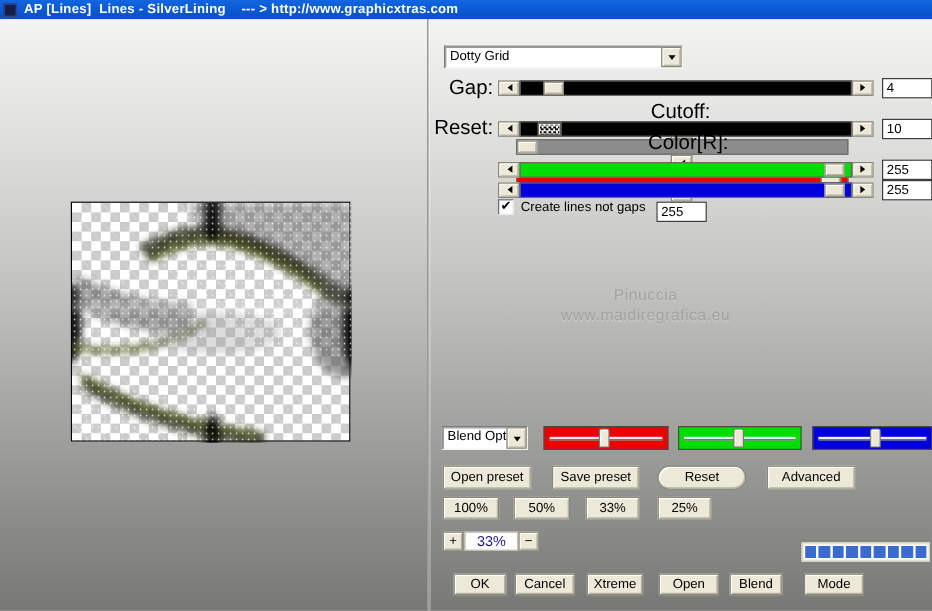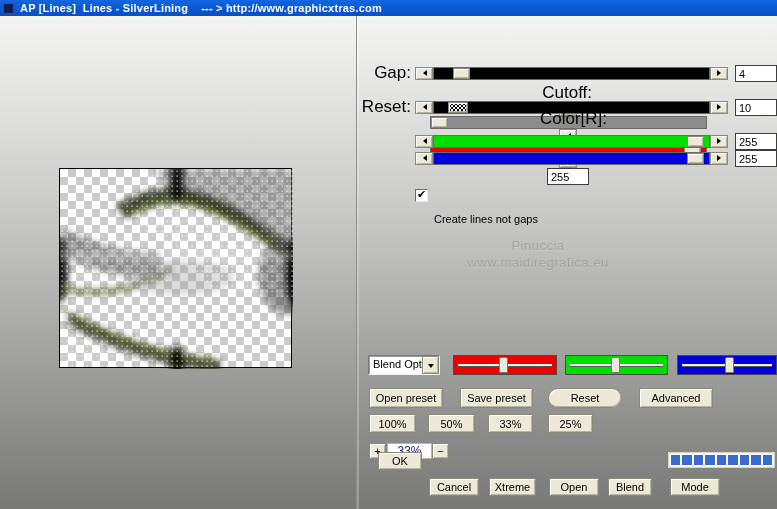--- a/index.html
+++ b/index.html
@@ -35,21 +35,21 @@
   .tri-r{width:0;height:0;border:3px solid transparent;border-left:4px solid #000;margin-left:2px;}
   .strack{position:relative;width:277px;height:13px;border:1px solid #6a6a68;flex:0 0 auto;}
   .sthumb{position:absolute;top:0;height:11px;width:17px;background:#ece9d8;border:1px solid #8a887a;box-shadow:inset 1px 1px 0 #fff,inset -1px -1px 0 #b8b4a2;}
   .sthumb.checker{background:repeating-conic-gradient(#000 0% 25%,#fff 0% 50%);background-size:4px 4px;}
   .spacer7{width:7px;flex:0 0 auto;}
   .valbox{width:42px;height:17px;background:#fff;border:1px solid #3c3c3a;font-size:11px;color:#000;padding:2px 0 0 3px;flex:0 0 auto;}
   
   .cbrow{position:absolute;display:flex;align-items:center;}
   .cbox{width:13px;height:13px;background:#fff;border:1px solid;border-color:#6a6a68 #e8e8e6 #e8e8e6 #6a6a68;position:relative;margin-right:6px;}
   .cbox.checked::after{content:"\2714";position:absolute;left:1px;top:-2px;font-size:11px;color:#000;}
-  .cblabel{font-size:11px;color:#000;margin-top:47px;}
+  .cblabel{font-size:11px;color:#000;}
   
   .watermark{position:absolute;left:88px;top:221px;width:182px;text-align:center;color:#a3a3a1;font-size:13px;letter-spacing:.5px;line-height:17px;text-shadow:0 1px 0 rgba(255,255,255,.2);}
   
   .blendpanel{position:absolute;height:20px;border:1px solid #4a4a48;}
   .groove{position:absolute;left:4px;right:4px;top:8px;height:3px;background:#efefef;border-bottom:1px solid #555;}
   .bthumb{position:absolute;top:1px;width:9px;height:16px;background:#ece9d8;border:1px solid #7a786a;border-radius:2px 2px 1px 1px;box-shadow:inset 1px 1px 0 #fff;}
   
   .btn{position:absolute;background:#ece9d8;border:1px solid #8a887a;box-shadow:inset 1px 1px 0 #fff,inset -1px -1px 0 #b8b4a2;font-size:11px;color:#000;display:flex;align-items:center;justify-content:center;cursor:default;}
   
   .zoomfield{position:absolute;background:#fff;border:1px solid #b8b4a2;font-size:12px;color:#1a1a8c;display:flex;align-items:center;justify-content:center;}
@@ -103,20 +103,26 @@
             <polygon points="0,138 162,184 152,200 0,200"></polygon>
           </g>
         </svg>
       </div>
     </div>
 
     <div class="divider"></div>
 
     <div class="right-panel panel-grad">
 
+      <div class="dropdown" style="left:11px;top:22px;width:199px;height:19px;">
+        <div class="dd-text">Dotty Grid</div>
+        <div class="dd-btn">
+            <span class="tri-down"></span>
+          </div>
+      </div>
 
       <div class="srow" style="top:50px;">
         <div class="lbl">Gap:</div>
         <div class="sbtn">
             <span class="tri-l"></span>
           </div>
         <div class="strack" style="background:#000000;">
           <div class="sthumb" style="left:7%;"></div>
         </div>
         <div class="sbtn">
@@ -251,21 +257,21 @@
             <span class="pseg" style="background: rgb(58, 108, 208);"></span>
             <span class="pseg" style="background: rgb(58, 108, 208);"></span>
             <span class="pseg" style="background: rgb(58, 108, 208);"></span>
             <span class="pseg" style="background: rgb(58, 108, 208);"></span>
             <span class="pseg" style="background: rgb(58, 108, 208);"></span>
             <span class="pseg" style="background: rgb(58, 108, 208);"></span>
             <span class="pseg" style="background: rgb(58, 108, 208);"></span>
           </div>
       </div>
 
-      <div class="btn" style="left:19px;top:436px;width:44px;height:18px;">OK</div>
+      <div class="btn" style="left:19px;top:462px;width:44px;height:18px;">OK</div>
       <div class="btn" style="left:70px;top:462px;width:50px;height:18px;">Cancel</div>
       <div class="btn" style="left:130px;top:462px;width:47px;height:18px;">Xtreme</div>
       <div class="btn" style="left:190px;top:462px;width:50px;height:18px;">Open</div>
       <div class="btn" style="left:249px;top:462px;width:44px;height:18px;">Blend</div>
       <div class="btn" style="left:311px;top:462px;width:50px;height:18px;">Mode</div>
 
     </div>
   </div>
 </div>
 

